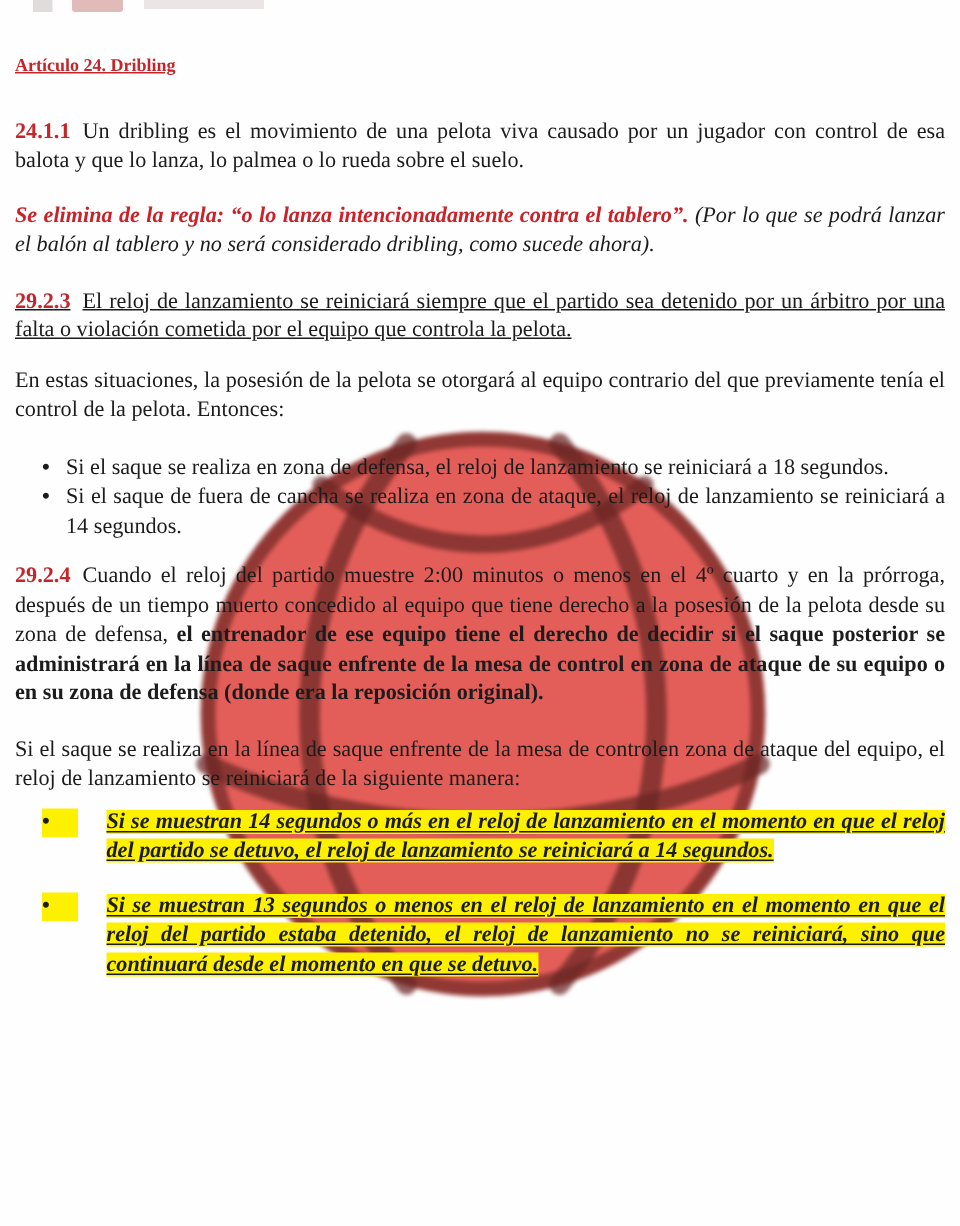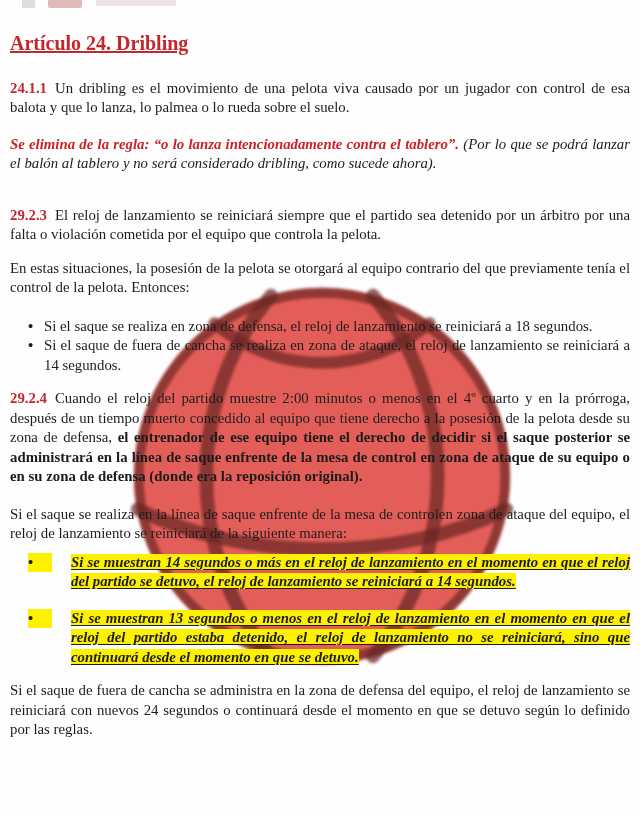--- a/index.html
+++ b/index.html
@@ -34,21 +34,21 @@
   .content{
     position:relative;
     z-index:1;
     padding:34px 10px 0 10px;
     font-size:14.8px;
     line-height:19.5px;
   }
   .heading{
     color:var(--accent-red,#c3272b);
     font-weight:bold;
-    font-size:20px;
+    font-size:12px;
     text-decoration:underline;
     text-align:left;
   }
   .para{
     margin:0;
     text-align:justify;
   }
   .run-num{
     color:var(--accent-red,#c3272b);
     font-weight:bold;
@@ -85,21 +85,21 @@
   }
   .list.hl .li .marker{
     background:var(--highlight-yellow,#fdee00);
     padding-right:8px;
   }
   .list.hl .li + .li{margin-top:17px;}
   
   .blk-1{margin-top:25px;}
   .blk-2{margin-top:17px;}
   .blk-3{margin-top:52px;}
-  .blk-4{margin-top:32px;}
+  .blk-4{margin-top:18px;text-decoration:underline;}
   .blk-5{margin-top:14px;}
   .blk-6{margin-top:19px;}
   .blk-7{margin-top:14px;}
   .blk-8{margin-top:18px;}
   .blk-9{margin-top:9px;}
   .blk-10{margin-top:14px;}
 </style>
 </head>
 <body>
 
@@ -145,16 +145,15 @@
       <div class="list blk-9 hl">
         <div class="li">
           <span class="marker">•</span>
           <div class="li-text"><span class="run-hl">Si se muestran 14 segundos o más en el reloj de lanzamiento en el momento en que el reloj del partido se detuvo, el reloj de lanzamiento se reiniciará a 14 segundos.</span></div>
         </div>
         <div class="li">
           <span class="marker">•</span>
           <div class="li-text"><span class="run-hl">Si se muestran 13 segundos o menos en el reloj de lanzamiento en el momento en que el reloj del partido estaba detenido, el reloj de lanzamiento no se reiniciará, sino que continuará desde el momento en que se detuvo.</span></div>
         </div>
       </div>
-      <p class="para blk-10"><span>Si el saque de fuera de cancha se administra en la zona de defensa del equipo, el reloj de lanzamiento se reiniciará con nuevos 24 segundos o continuará desde el momento en que se detuvo según lo definido por las reglas.</span></p>
     </div>
 
 </div>
 
 </body></html>

